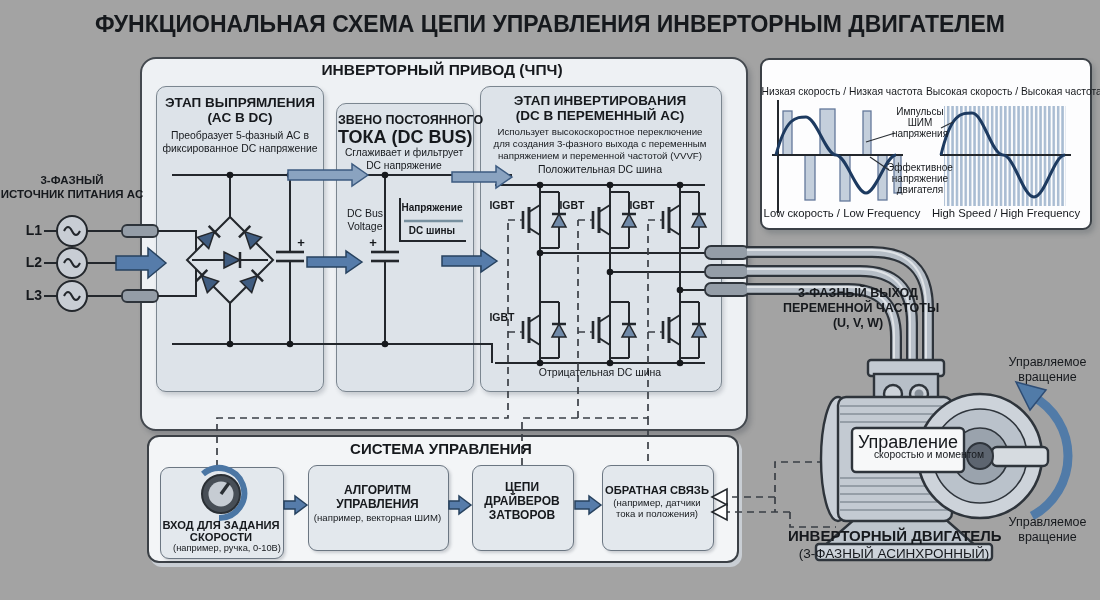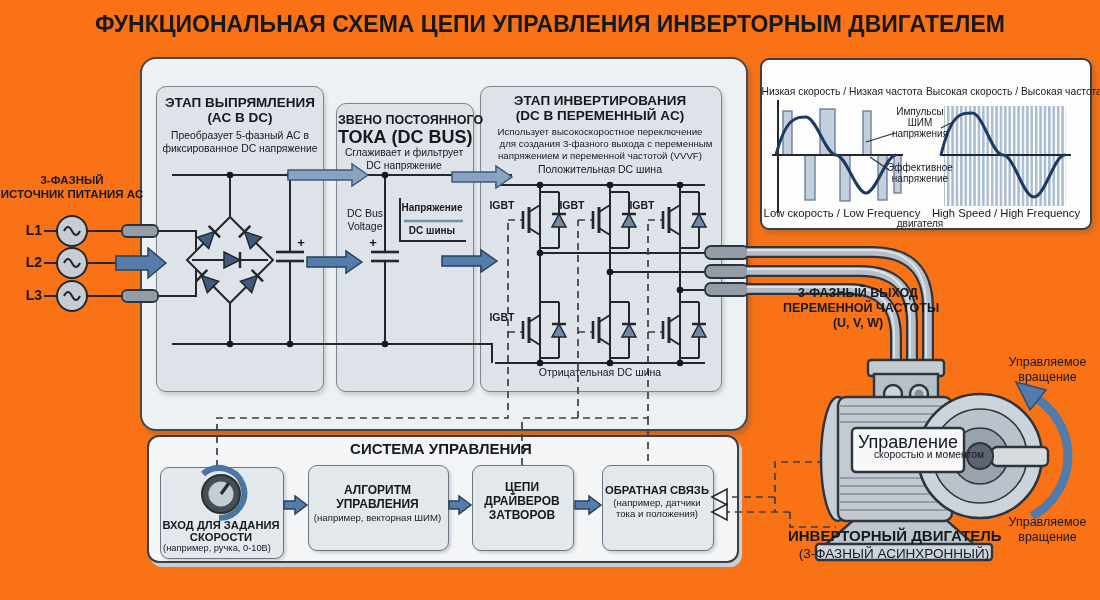--- a/index.html
+++ b/index.html
@@ -1,16 +1,16 @@
 <!DOCTYPE html>
 <html><head>
 <meta charset="utf-8">
 <style>
   html,body{margin:0;padding:0;background:#fff;}
-  #canvas{position:relative;width:1100px;height:600px;background:#f97316;overflow:hidden;
+  #canvas{position:relative;width:1100px;height:600px;background:#a3a3a3;overflow:hidden;
           font-family:"Liberation Sans",sans-serif;}
   .box{position:absolute;border-radius:12px;}
   .drive-box{background:#eef1f4;border:2.2px solid #44494f;border-radius:16px;box-shadow:3px 4px 5px rgba(60,70,80,.28);}
   .stage-box{background:#dde3e9;border:1.6px solid #7b8690;border-radius:10px;box-shadow:2px 3px 4px rgba(60,70,80,.22);}
   .wave-box{background:#fdfdfe;border:2px solid #3b4046;border-radius:9px;box-shadow:3px 4px 5px rgba(60,70,80,.25);}
   .ctrl-box{background:#f3f5f7;border:2px solid #3b4046;border-radius:12px;box-shadow:3px 4px 0 #c9ced4;}
   .inner-box{background:#e3e8ed;border:1.6px solid #6b7682;border-radius:9px;box-shadow:2px 2px 3px rgba(60,70,80,.22);}
   .L{position:absolute;text-align:center;color:#16191d;line-height:1.07;white-space:nowrap;}
   .b{font-weight:bold;}
   svg{position:absolute;left:0;top:0;}
@@ -257,20 +257,21 @@
     </g>
 
     <g>
       <path d="M1032,516 A68,68 0 0 0 1032,396" fill="none" stroke="#517ba8" stroke-width="9"></path>
       <polygon points="1016,382 1046,390 1030,410" fill="#517ba8" stroke="#2e4d75" stroke-width="1.5"></polygon>
     </g>
   </svg>
 
   <div class="L b" style="left:0;top:12px;width:1100px;font-size:23px;">ФУНКЦИОНАЛЬНАЯ СХЕМА ЦЕПИ УПРАВЛЕНИЯ ИНВЕРТОРНЫМ ДВИГАТЕЛЕМ</div>
 
+  <div class="L b" style="left:140px;top:62px;width:604px;font-size:15.5px;">ИНВЕРТОРНЫЙ ПРИВОД (ЧПЧ)</div>
 
   <div class="L b" style="left:6px;top:174px;width:132px;font-size:11.5px;">3-ФАЗНЫЙ</div>
   <div class="L b" style="left:0;top:188px;width:144px;font-size:11.5px;">ИСТОЧНИК ПИТАНИЯ AC</div>
   <div class="L b" style="left:14px;top:223px;width:28px;font-size:14px;text-align:right;">L1</div>
   <div class="L b" style="left:14px;top:255px;width:28px;font-size:14px;text-align:right;">L2</div>
   <div class="L b" style="left:14px;top:288px;width:28px;font-size:14px;text-align:right;">L3</div>
 
   <div class="L b" style="left:158px;top:96px;width:164px;font-size:13.5px;">ЭТАП ВЫПРЯМЛЕНИЯ</div>
   <div class="L b" style="left:158px;top:111px;width:164px;font-size:13.5px;">(AC В DC)</div>
   <div class="L" style="left:158px;top:130px;width:164px;font-size:10.4px;">Преобразует 5-фазный AC в</div>
@@ -283,48 +284,48 @@
   <div class="L" style="left:338px;top:160px;width:132px;font-size:10.3px;">DC напряжение</div>
   <div class="L" style="left:336px;top:208px;width:58px;font-size:10.5px;">DC Bus</div>
   <div class="L" style="left:336px;top:221px;width:58px;font-size:10.5px;">Voltage</div>
   <div class="L b" style="left:400px;top:203px;width:64px;font-size:10px;">Напряжение</div>
   <div class="L b" style="left:400px;top:226px;width:64px;font-size:10px;">DC шины</div>
   <div class="L b" style="left:365px;top:236px;width:16px;font-size:13px;">+</div>
 
   <div class="L b" style="left:482px;top:94px;width:236px;font-size:13.5px;">ЭТАП ИНВЕРТИРОВАНИЯ</div>
   <div class="L b" style="left:482px;top:109px;width:236px;font-size:13.5px;">(DC В ПЕРЕМЕННЫЙ AC)</div>
   <div class="L" style="left:482px;top:127px;width:236px;font-size:9.7px;">Использует высокоскоростное переключение</div>
-  <div class="L" style="left:482px;top:139px;width:236px;font-size:9.7px;padding-left:6px;">для создания 3-фазного выхода с переменным</div>
+  <div class="L" style="left:482px;top:139px;width:236px;font-size:9.7px;">для создания 3-фазного выхода с переменным</div>
   <div class="L" style="left:482px;top:151px;width:236px;font-size:9.7px;">напряжением и переменной частотой (VVVF)</div>
   <div class="L" style="left:490px;top:164px;width:220px;font-size:10.5px;">Положительная DC шина</div>
   <div class="L" style="left:490px;top:367px;width:220px;font-size:10.5px;">Отрицательная DC шина</div>
   <div class="L b" style="left:484px;top:200px;width:36px;font-size:10.5px;">IGBT</div>
   <div class="L b" style="left:554px;top:200px;width:36px;font-size:10.5px;">IGBT</div>
   <div class="L b" style="left:624px;top:200px;width:36px;font-size:10.5px;">IGBT</div>
   <div class="L b" style="left:484px;top:312px;width:36px;font-size:10.5px;">IGBT</div>
 
   <div class="L" style="left:760px;top:86px;width:164px;font-size:10.3px;">Низкая скорость / Низкая частота</div>
   <div class="L" style="left:926px;top:86px;width:164px;font-size:10.3px;">Высокая скорость / Высокая частота</div>
   <div class="L" style="left:888px;top:107px;width:64px;font-size:10px;">Импульсы</div>
   <div class="L" style="left:888px;top:118px;width:64px;font-size:10px;">ШИМ</div>
   <div class="L" style="left:888px;top:129px;width:64px;font-size:10px;">напряжения</div>
   <div class="L" style="left:886px;top:163px;width:68px;font-size:10px;">Эффективное</div>
   <div class="L" style="left:886px;top:174px;width:68px;font-size:10px;">напряжение</div>
-  <div class="L" style="left:886px;top:185px;width:68px;font-size:10px;margin-top:34px;">двигателя</div>
+  <div class="L" style="left:886px;top:185px;width:68px;font-size:10px;">двигателя</div>
   <div class="L" style="left:756px;top:207px;width:172px;font-size:11.3px;">Low скорость / Low Frequency</div>
   <div class="L" style="left:920px;top:207px;width:172px;font-size:11.3px;">High Speed / High Frequency</div>
 
   <div class="L b" style="left:783px;top:287px;width:150px;font-size:12.5px;">3-ФАЗНЫЙ ВЫХОД</div>
   <div class="L b" style="left:783px;top:302px;width:150px;font-size:12.5px;">ПЕРЕМЕННОЙ ЧАСТОТЫ</div>
   <div class="L b" style="left:783px;top:317px;width:150px;font-size:12.5px;">(U, V, W)</div>
 
   <div class="L b" style="left:147px;top:441px;width:588px;font-size:15px;">СИСТЕМА УПРАВЛЕНИЯ</div>
   <div class="L b" style="left:160px;top:519px;width:122px;font-size:11.2px;">ВХОД ДЛЯ ЗАДАНИЯ</div>
   <div class="L b" style="left:160px;top:531px;width:122px;font-size:11.2px;">СКОРОСТИ</div>
-  <div class="L" style="left:156px;top:544px;width:122px;font-size:9.3px;">(например, ручка, 0-10В)</div>
+  <div class="L" style="left:166px;top:544px;width:122px;font-size:9.3px;">(например, ручка, 0-10В)</div>
   <div class="L b" style="left:308px;top:484px;width:139px;font-size:12px;">АЛГОРИТМ</div>
   <div class="L b" style="left:308px;top:498px;width:139px;font-size:12px;">УПРАВЛЕНИЯ</div>
   <div class="L" style="left:308px;top:513px;width:139px;font-size:9.6px;">(например, векторная ШИМ)</div>
   <div class="L b" style="left:472px;top:481px;width:100px;font-size:12px;">ЦЕПИ</div>
   <div class="L b" style="left:472px;top:495px;width:100px;font-size:12px;">ДРАЙВЕРОВ</div>
   <div class="L b" style="left:472px;top:509px;width:100px;font-size:12px;">ЗАТВОРОВ</div>
   <div class="L b" style="left:602px;top:484px;width:110px;font-size:11.2px;">ОБРАТНАЯ СВЯЗЬ</div>
   <div class="L" style="left:602px;top:498px;width:110px;font-size:9.6px;">(например, датчики</div>
   <div class="L" style="left:602px;top:509px;width:110px;font-size:9.6px;">тока и положения)</div>
 

